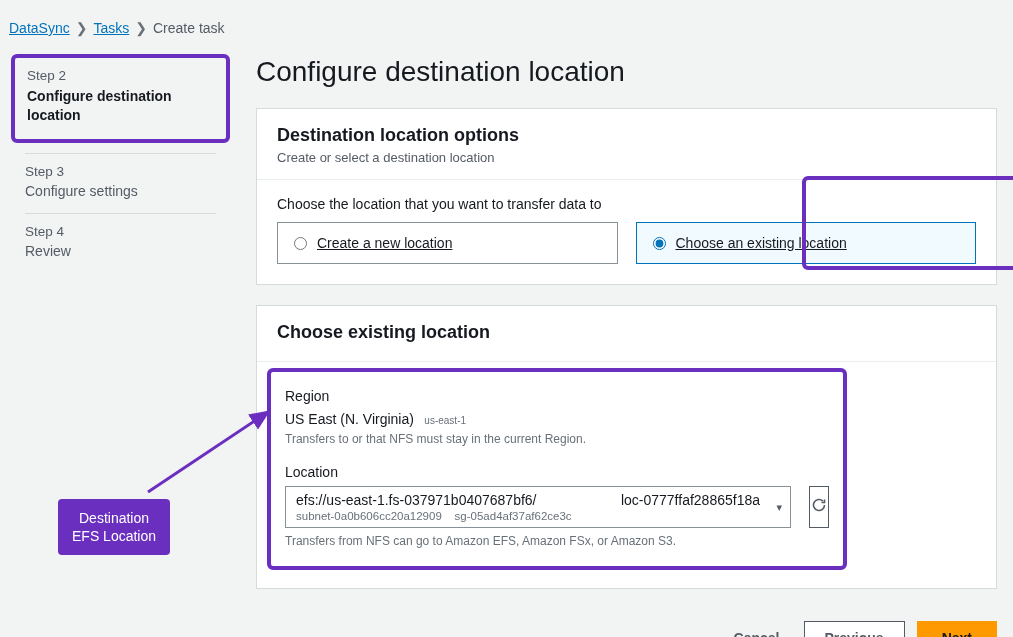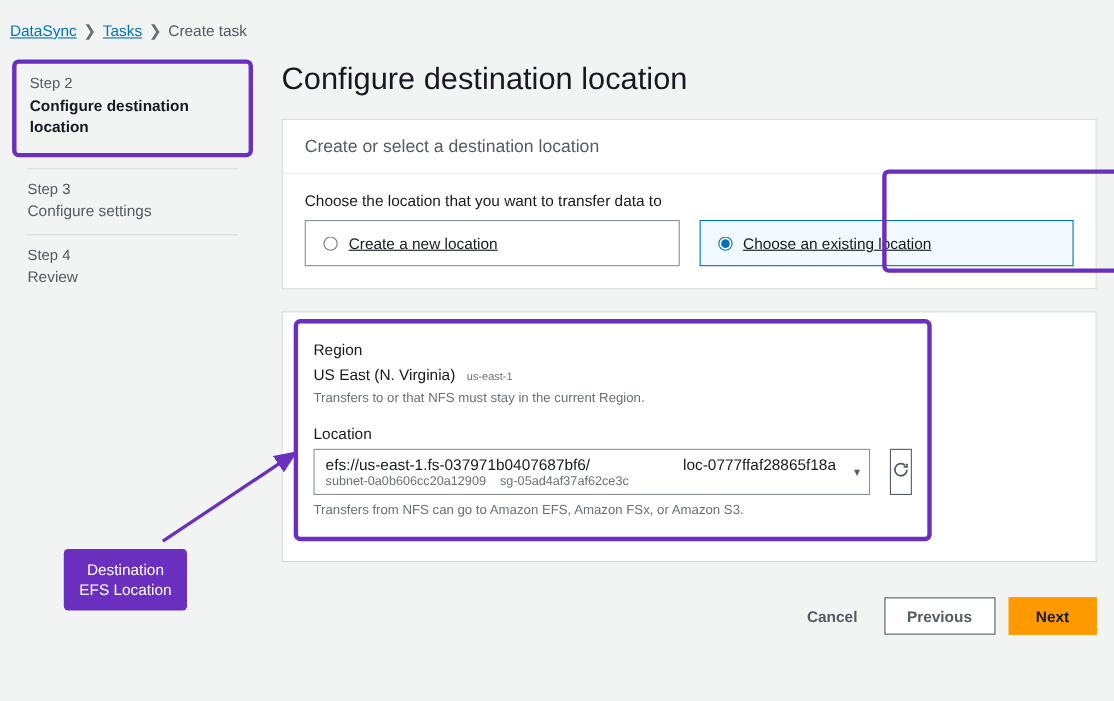--- a/index.html
+++ b/index.html
@@ -20,21 +20,21 @@
   .step-title-plain { font-size: 14px; color: #545b64; }
   .step-title-current { font-size: 14px; color: #16191f; font-weight: 700; line-height: 1.35; }
   .step-active-box { border: 4px solid #6b2fbf; border-radius: 6px; margin: 0 -14px; padding: 10px 12px 14px 12px; background: #f2f3f3; }
 
   .main { flex: 1; padding: 0 16px; }
   .page-title { font-size: 28px; font-weight: 400; color: #16191f; margin: 2px 0 20px 0; }
 
   .panel { background: #fff; border: 1px solid #d5dbdb; margin-bottom: 20px; }
   .panel-header { padding: 16px 20px 14px 20px; border-bottom: 1px solid #eaeded; }
   .panel-title { font-size: 18px; font-weight: 700; color: #16191f; margin-bottom: 4px; }
-  .panel-sub { font-size: 16px; color: #545b64; }
+  .panel-sub { font-size: 13px; color: #545b64; }
   .panel-body { padding: 16px 20px 20px 20px; position: relative; }
 
   .field-label { font-size: 14px; color: #16191f; margin-bottom: 10px; }
 
   .radio-row { display: flex; gap: 18px; }
   .radio-card { flex: 1; border: 1px solid #879196; padding: 12px 16px; display: flex; align-items: center; gap: 10px; cursor: pointer; background: #fff; }
   .radio-card.selected { border: 1px solid #0073bb; background: #f1faff; }
   .radio-card input { accent-color: #0073bb; }
   .radio-text { font-size: 14px; color: #16191f; text-decoration: underline; }
 
@@ -90,39 +90,43 @@
       <div class="step-label">Step 4</div>
       <div class="step-title-plain">Review</div>
     </div>
   </div>
 
   <div class="main">
     <h1 class="page-title">Configure destination location</h1>
 
     <div class="panel">
       <div class="panel-header">
+        <div class="panel-title">Destination location options</div>
         <div class="panel-sub">Create or select a destination location</div>
       </div>
       <div class="panel-body" style="position:relative;">
         <div class="field-label">Choose the location that you want to transfer data to</div>
         <div class="radio-row">
           <label class="radio-card">
             <input type="radio" name="locchoice" style="">
             <span class="radio-text">Create a new location</span>
           </label>
           <label class="radio-card selected">
             <input type="radio" name="locchoice" checked="" style="">
             <span class="radio-text">Choose an existing location</span>
           </label>
         </div>
         <div class="highlight-box-radio"></div>
       </div>
     </div>
 
     <div class="panel">
+      <div class="panel-header">
+        <div class="panel-title">Choose existing location</div>
+      </div>
       <div class="panel-body relwrap" style="padding-bottom:28px; width:600px; margin:0; border:none;">
         <div style="position:relative; padding:16px 14px 18px 14px; margin:-6px;">
           <div class="highlight-box-existing"></div>
 
           <div class="region-section">
             <div class="field-label" style="margin-bottom:6px;">Region</div>
             <div>
               <span class="region-name">US East (N. Virginia)</span>
               <span class="region-code">us-east-1</span>
             </div>

